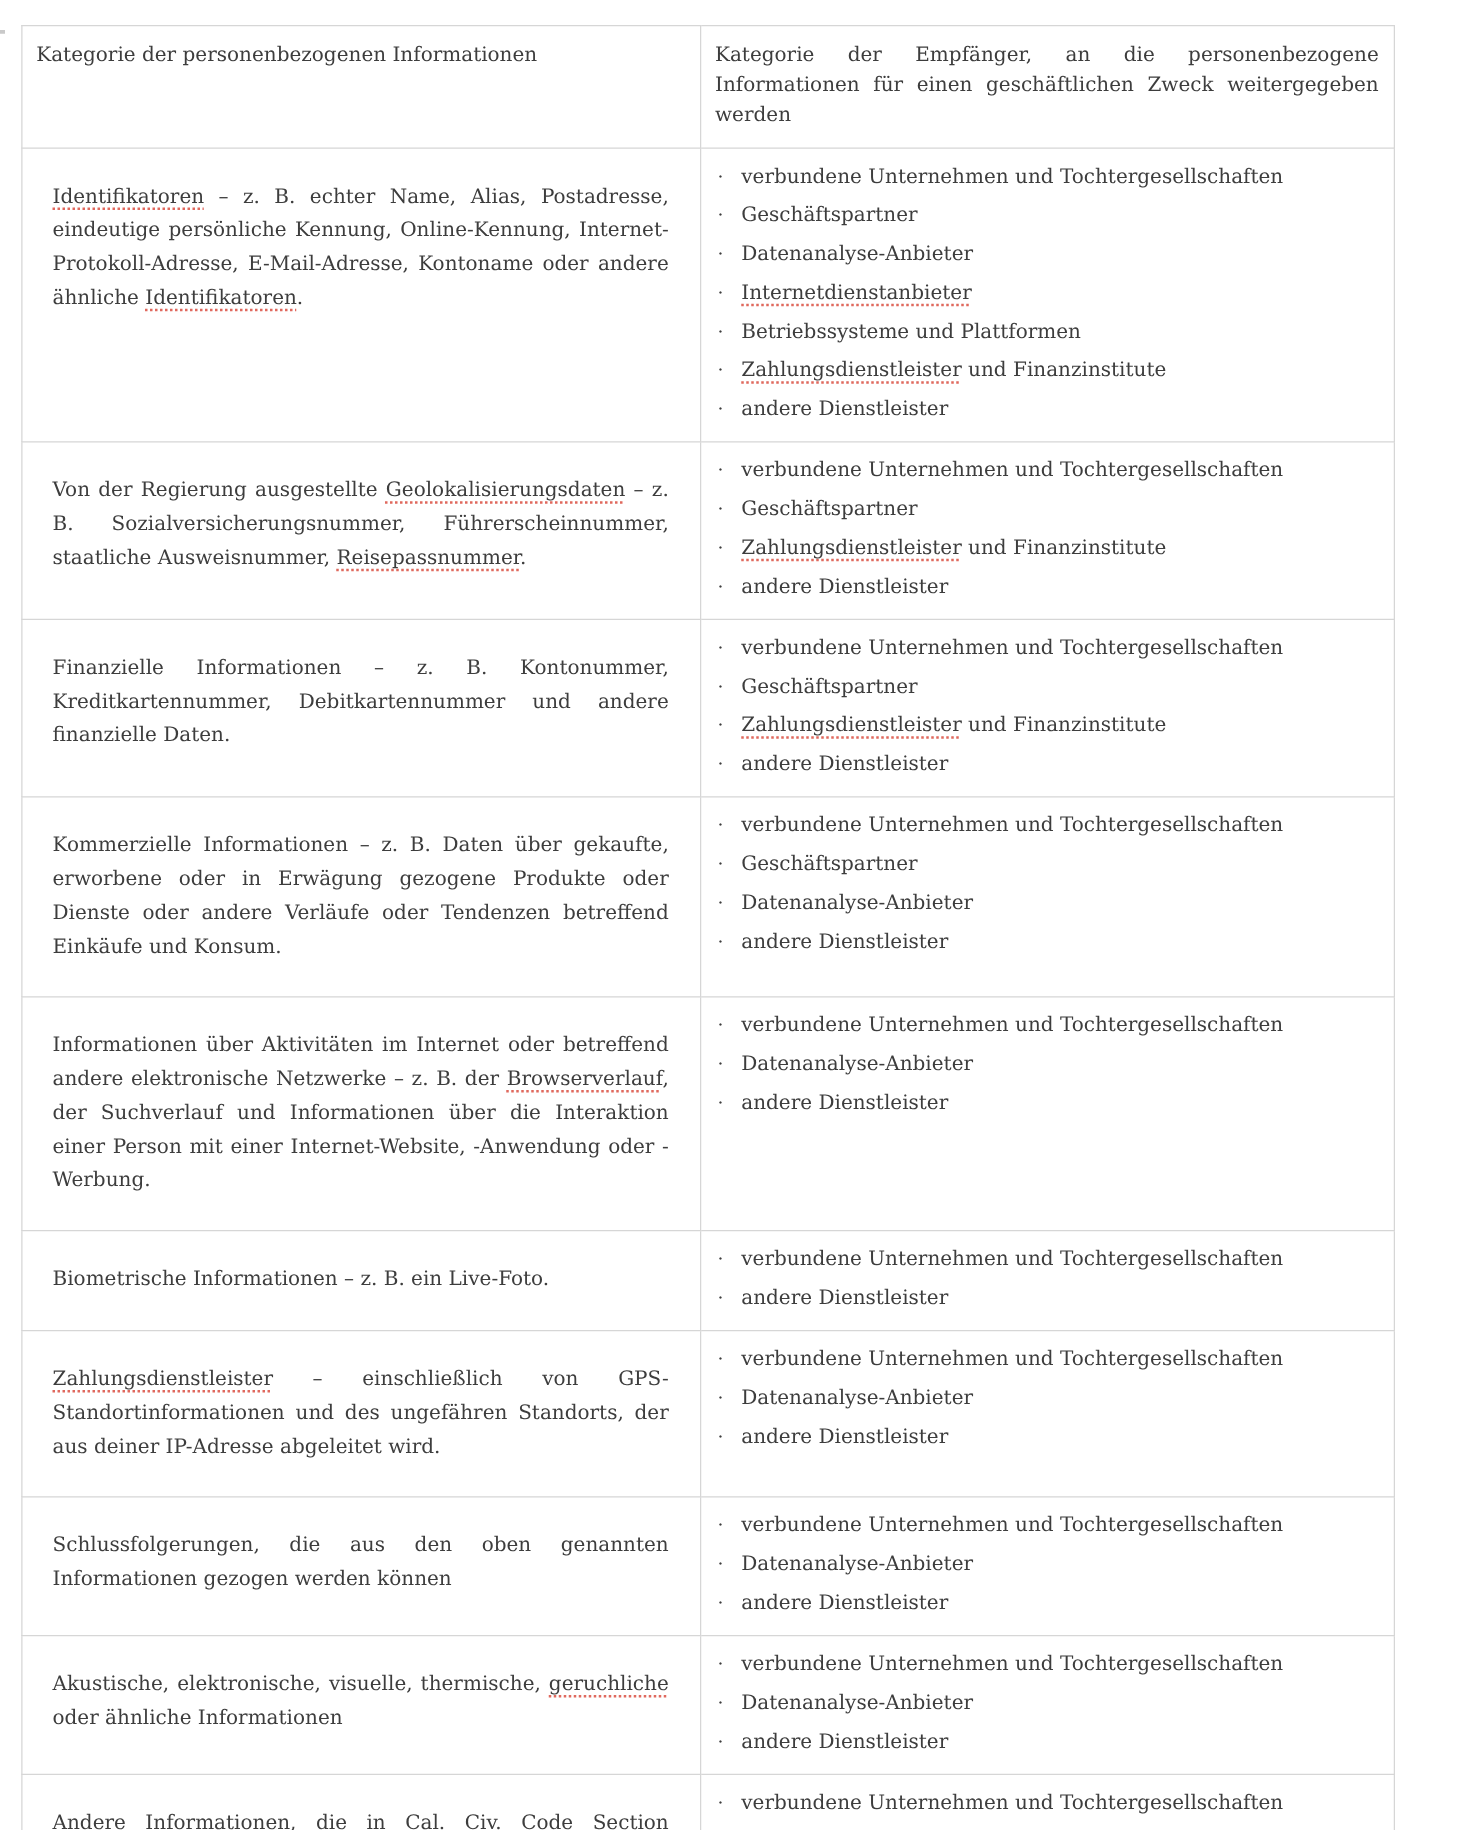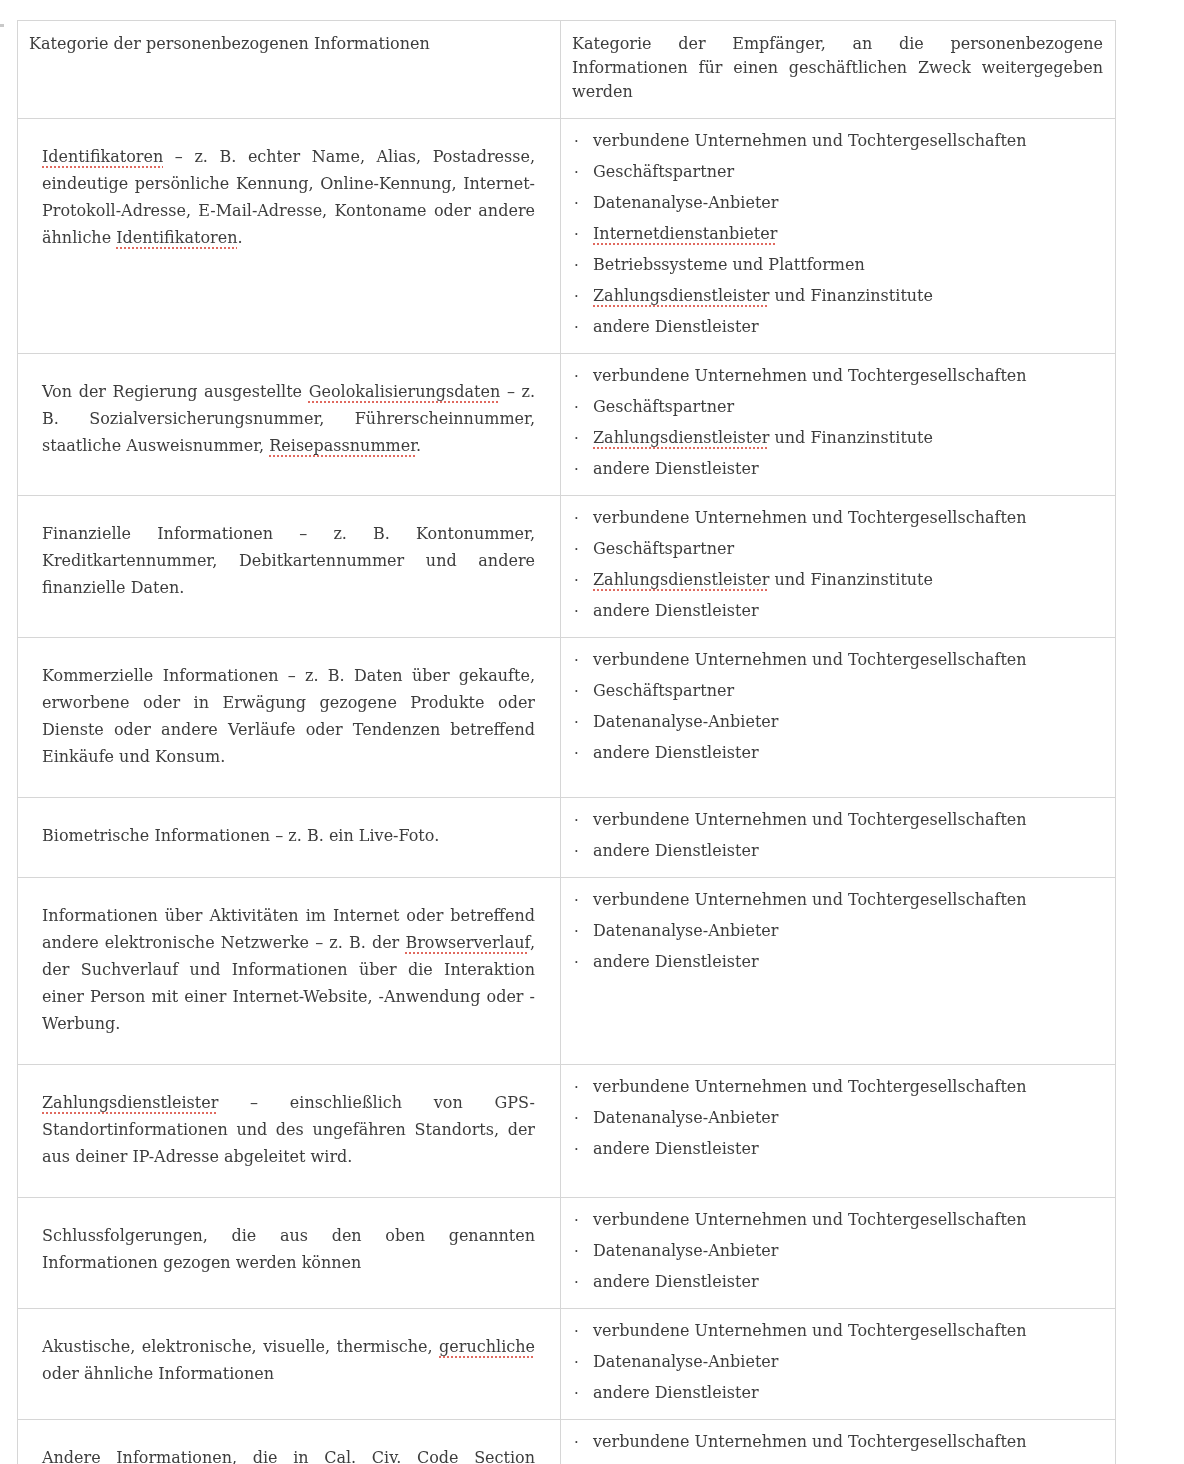--- a/index.html
+++ b/index.html
@@ -150,37 +150,37 @@
           <ul>
             <li><span class="bullet">·</span><span><span>verbundene Unternehmen und Tochtergesellschaften</span></span></li>
             <li><span class="bullet">·</span><span><span>Geschäftspartner</span></span></li>
             <li><span class="bullet">·</span><span><span>Datenanalyse-Anbieter</span></span></li>
             <li><span class="bullet">·</span><span><span>andere Dienstleister</span></span></li>
           </ul>
         </td>
       </tr>
       <tr>
         <td class="cat-cell">
+          <p><span>Informationen über Aktivitäten im Internet oder betreffend andere elektronische Netzwerke – z. B. der </span><span class="sp">Browserverlauf</span><span>, der Suchverlauf und Informationen über die Interaktion einer Person mit einer Internet-Website, -Anwendung oder -Werbung.</span></p>
+        </td>
+        <td class="rec-cell">
+          <ul>
+            <li><span class="bullet">·</span><span><span>verbundene Unternehmen und Tochtergesellschaften</span></span></li>
+            <li><span class="bullet">·</span><span><span>Datenanalyse-Anbieter</span></span></li>
+            <li><span class="bullet">·</span><span><span>andere Dienstleister</span></span></li>
+          </ul>
+        </td>
+      </tr>
+      <tr>
+        <td class="cat-cell">
           <p><span>Biometrische Informationen – z. B. ein Live-Foto.</span></p>
         </td>
         <td class="rec-cell">
           <ul>
             <li><span class="bullet">·</span><span><span>verbundene Unternehmen und Tochtergesellschaften</span></span></li>
-            <li><span class="bullet">·</span><span><span>andere Dienstleister</span></span></li>
-          </ul>
-        </td>
-      </tr>
-      <tr>
-        <td class="cat-cell">
-          <p><span>Informationen über Aktivitäten im Internet oder betreffend andere elektronische Netzwerke – z. B. der </span><span class="sp">Browserverlauf</span><span>, der Suchverlauf und Informationen über die Interaktion einer Person mit einer Internet-Website, -Anwendung oder -Werbung.</span></p>
-        </td>
-        <td class="rec-cell">
-          <ul>
-            <li><span class="bullet">·</span><span><span>verbundene Unternehmen und Tochtergesellschaften</span></span></li>
-            <li><span class="bullet">·</span><span><span>Datenanalyse-Anbieter</span></span></li>
             <li><span class="bullet">·</span><span><span>andere Dienstleister</span></span></li>
           </ul>
         </td>
       </tr>
       <tr>
         <td class="cat-cell">
           <p><span class="sp">Zahlungsdienstleister</span><span> – einschließlich von GPS-Standortinformationen und des ungefähren Standorts, der aus deiner IP-Adresse abgeleitet wird.</span></p>
         </td>
         <td class="rec-cell">
           <ul>

